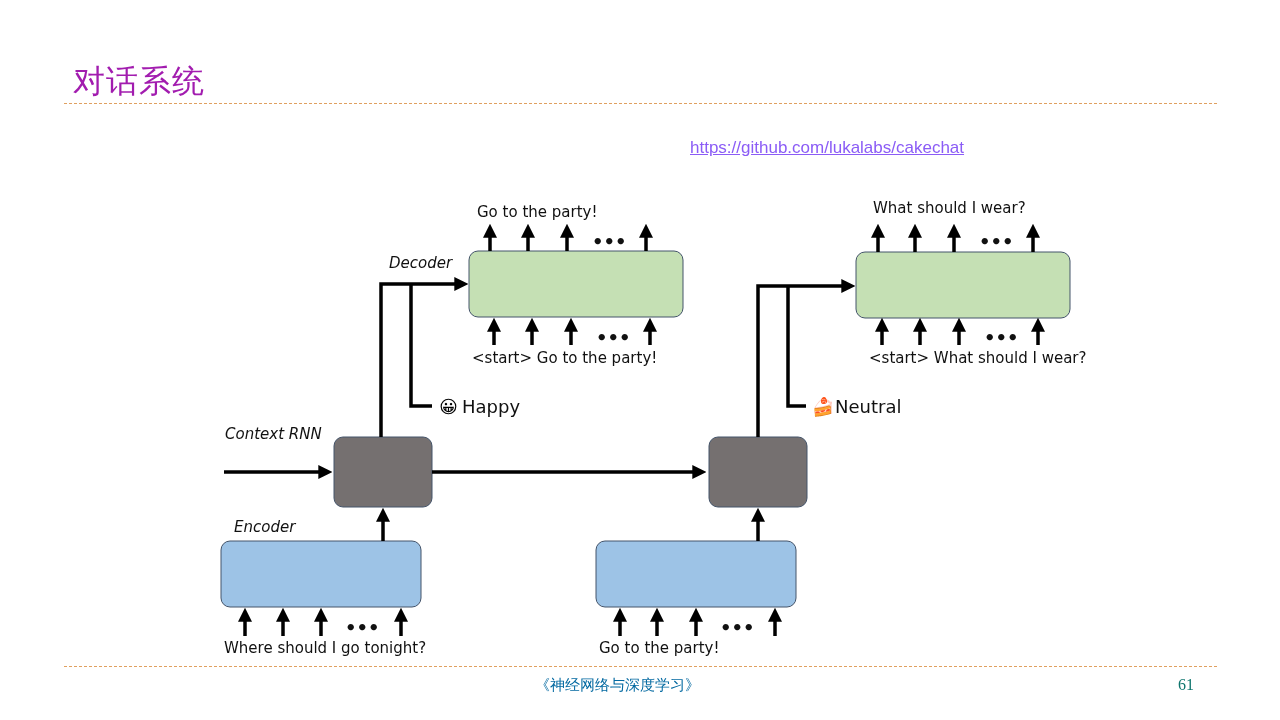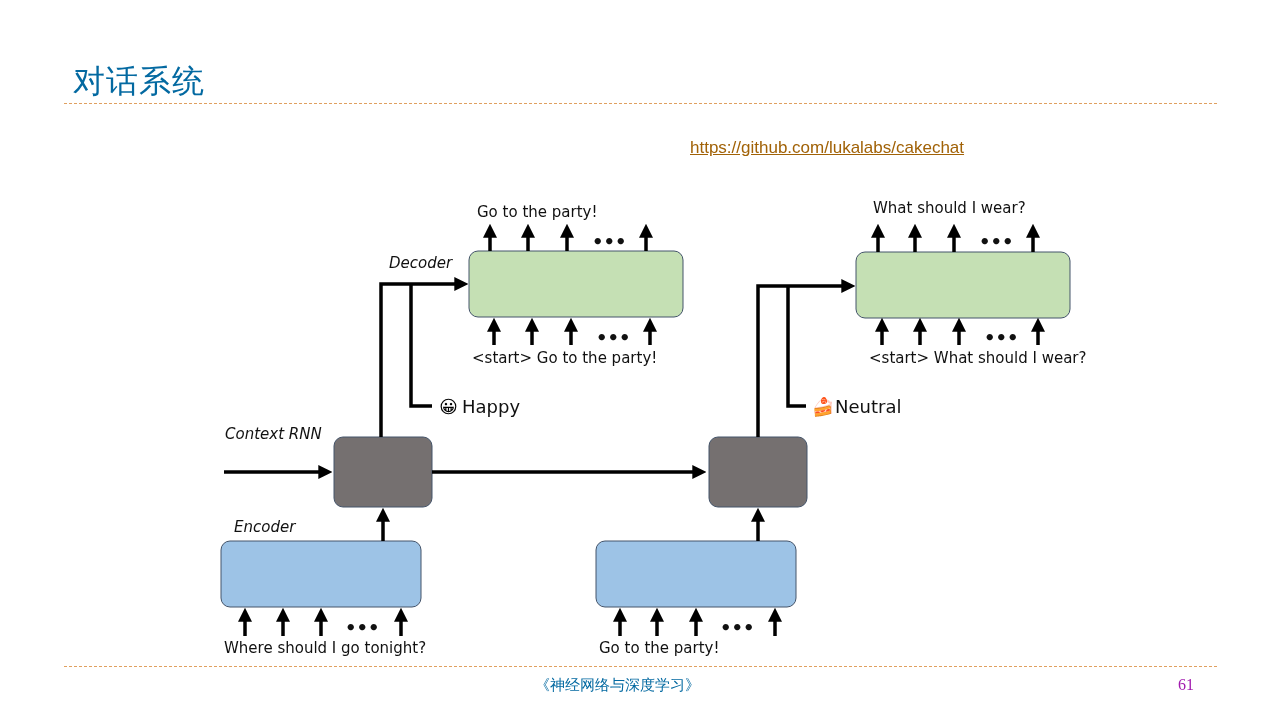--- a/index.html
+++ b/index.html
@@ -1,25 +1,25 @@
 <!DOCTYPE html>
 <html><head>
 <meta charset="utf-8">
 <style>
   html, body { margin:0; padding:0; }
   body { width:1280px; height:720px; background:#ffffff; position:relative; overflow:hidden;
          font-family:"DejaVu Sans", sans-serif; }
-  .title { position:absolute; left:73px; top:60px; font-size:32px; color:#0369a1;
+  .title { position:absolute; left:73px; top:60px; font-size:32px; color:#a21caf;
            font-family:"DejaVu Sans", sans-serif; letter-spacing:1px; }
   .rule { position:absolute; left:64px; width:1153px; height:0; border-top:1.5px dashed #e0a060; }
-  .link { position:absolute; left:690px; top:138px; font-size:17px; color:#a16207;
+  .link { position:absolute; left:690px; top:138px; font-size:17px; color:#8b5cf6;
           text-decoration:underline; font-family:"Liberation Sans", sans-serif; cursor:pointer; }
   .footer-book { position:absolute; left:535px; top:676px; font-size:15px; color:#0369a1;
                  font-family:"DejaVu Serif", serif; }
-  .page-num { position:absolute; left:1178px; top:676px; font-size:16px; color:#a21caf;
+  .page-num { position:absolute; left:1178px; top:676px; font-size:16px; color:#0f766e;
               font-family:"Liberation Serif", serif; }
   svg { position:absolute; left:0; top:0; }
   .lbl { font-family:"DejaVu Sans", sans-serif; font-size:15px; fill:#111; }
   .ital { font-style:italic; }
   .emo { font-family:"DejaVu Sans", sans-serif; font-size:18px; }
 </style>
 </head>
 <body>
 
 <div class="title">对话系统</div>

